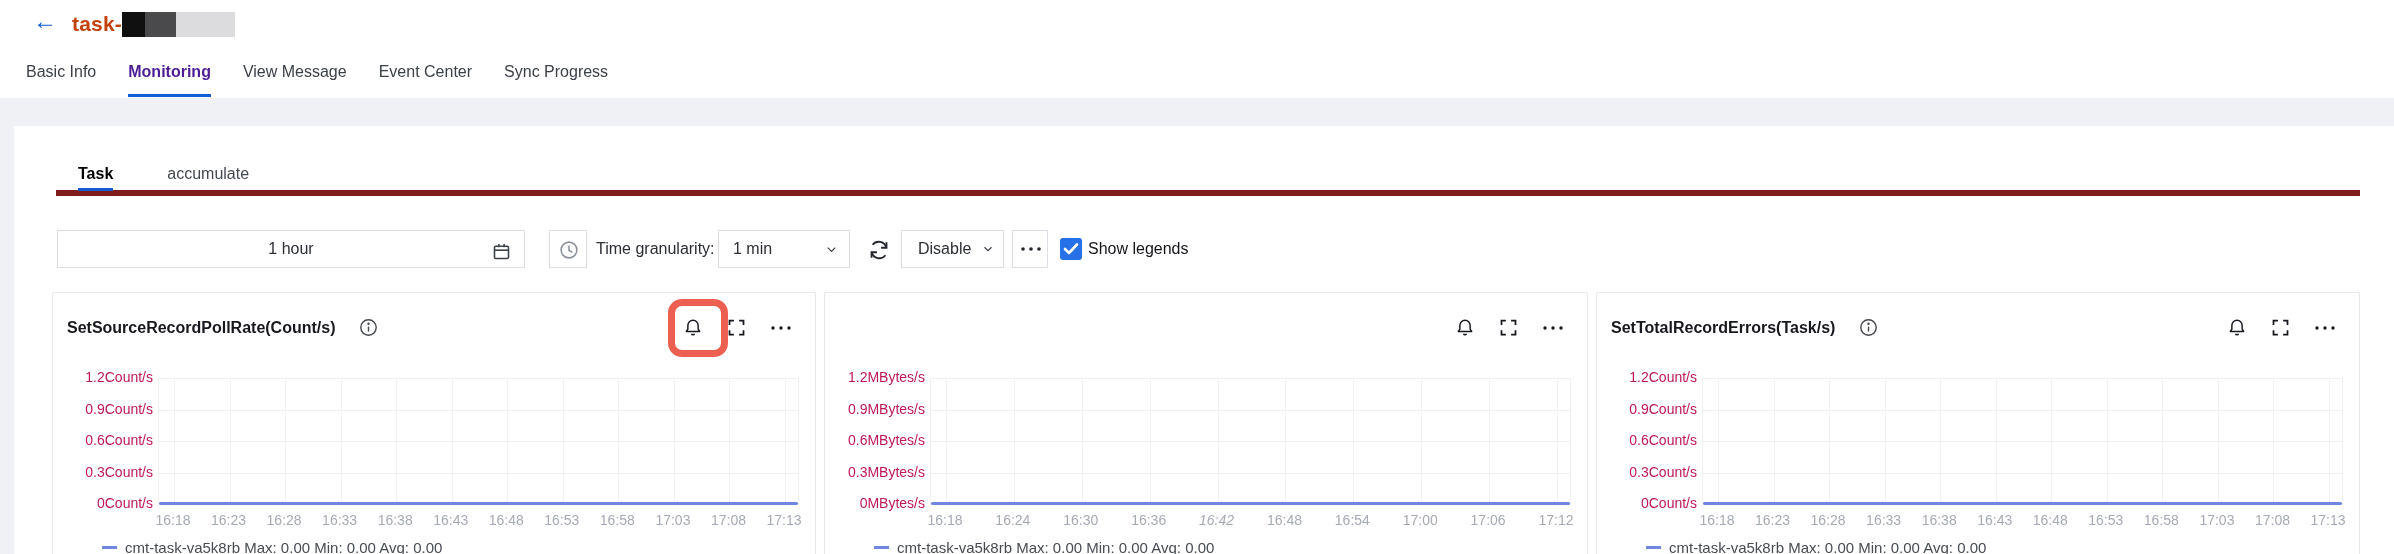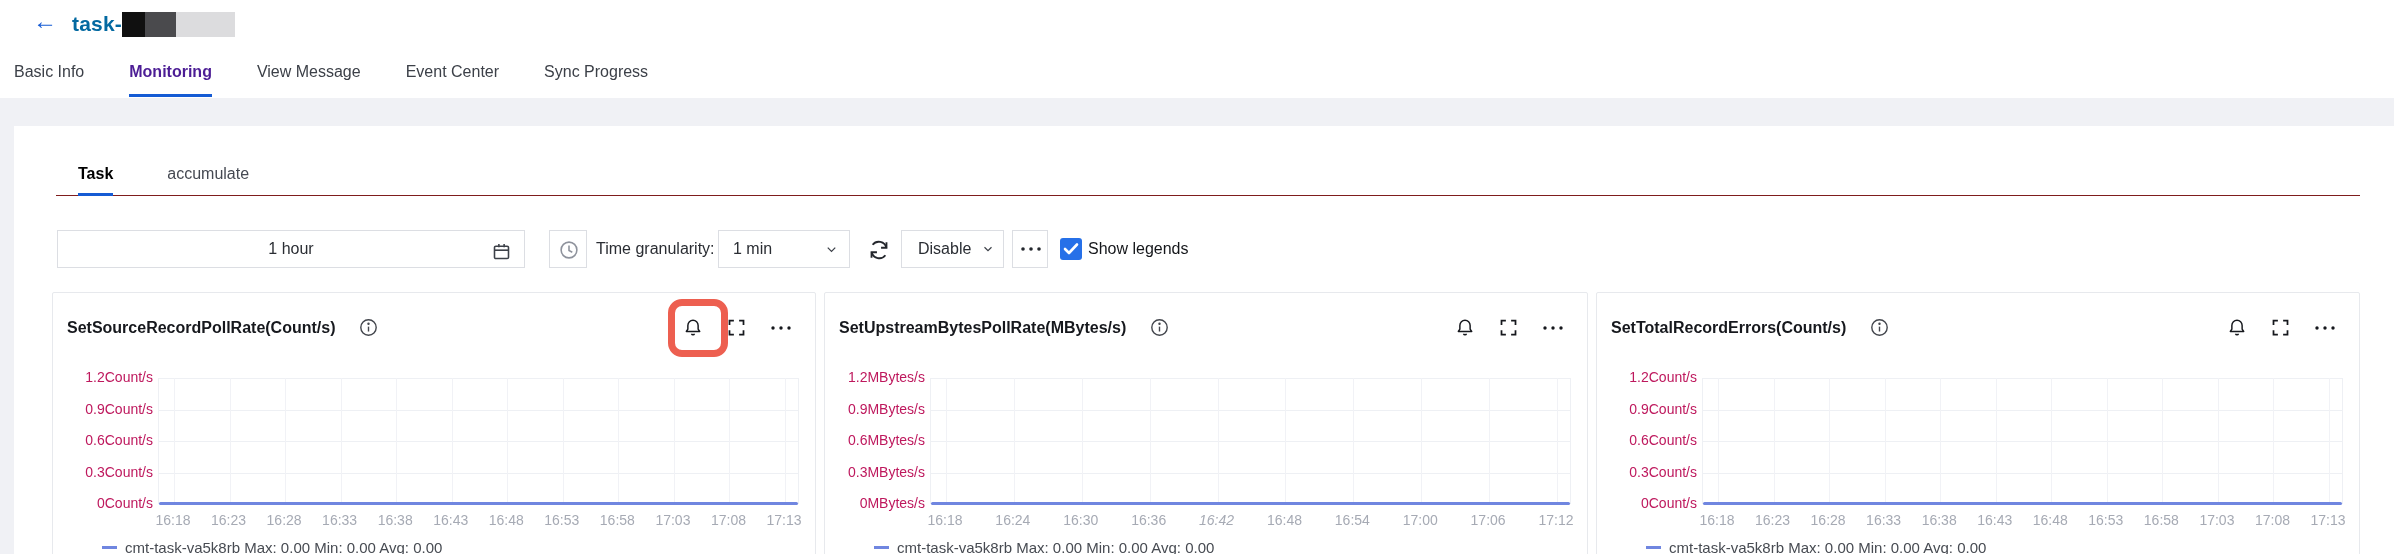--- a/index.html
+++ b/index.html
@@ -8,32 +8,32 @@
     font-family:"Liberation Sans", sans-serif;
     background:#f0f1f5;
     position:relative;
     color:#1a1a1a;
   }
   
   .topbar { position:absolute; left:0; top:0; width:2394px; height:98px; background:#fff; }
   .back-btn { position:absolute; left:28px; top:6px; width:34px; height:30px;
     color:var(--accent-blue,#155bd4); font-size:24px; line-height:30px; text-align:center; cursor:pointer; }
   .page-title { position:absolute; left:72px; top:8px; height:32px; display:flex; align-items:center; }
-  .page-title .t { font-size:21px; font-weight:700; color:#0369a1; letter-spacing:.2px; }
+  .page-title .t { font-size:21px; font-weight:700; color:#c2410c; letter-spacing:.2px; }
   .redact { display:inline-block; height:25px; }
   .redact.r1 { width:23px; background:#101010; }
   .redact.r2 { width:31px; background:#4a4a4d; }
   .redact.r3 { width:59px; background:#dcdcde; }
-  .tabs { position:absolute; left:14px; bottom:0; height:48px; display:flex; gap:45px; align-items:center;justify-content:center; }
+  .tabs { position:absolute; left:26px; bottom:0; height:48px; display:flex; gap:32px; align-items:center;justify-content:center; }
   .tab { position:relative; font-size:16px; color:#3c4048; height:48px; line-height:44px; cursor:pointer; white-space:nowrap; }
   .tab.active { color:#4c1d95; font-weight:700; }
   .tab.active::after { content:""; position:absolute; left:0; right:0; bottom:1px; height:3px; background:var(--accent-blue,#155bd4); }
   
   .panel { position:absolute; left:14px; top:126px; width:2380px; height:600px; background:#fff; }
-  .subtabs { margin:26px 34px 0 42px; height:44px; border-bottom:1px solid #7f1d1d;
+  .subtabs { margin:26px 34px 0 42px; height:44px; border-bottom:6px solid #7f1d1d;
     display:flex; gap:54px; padding-left:22px; }
   .subtab { position:relative; font-size:16px; color:#454952; line-height:44px; cursor:pointer; }
   .subtab.active { color:#000; font-weight:700; }
   .subtab.active::after { content:""; position:absolute; left:0; right:0; bottom:-1px; height:3px; background:var(--accent-blue,#155bd4); }
   
   .toolbar { position:absolute; left:0; top:104px; width:2380px; height:38px; }
   .tb-box { position:absolute; top:0; height:38px; background:#fff; border:1px solid #dcdee3; }
   .time-range { left:43px; width:468px; font-size:16px; color:#2a2d33; text-align:center; line-height:36px; cursor:pointer; }
   .time-range .cal { position:absolute; right:12px; top:8px; }
   .clock-btn { left:535px; width:38px; cursor:pointer; }
@@ -273,30 +273,20 @@
         <span class="xlab" style="left: 459.444px; top: 219px;">16:48</span>
         <span class="xlab" style="left: 527.333px; top: 219px;">16:54</span>
         <span class="xlab" style="left: 595.222px; top: 219px;">17:00</span>
         <span class="xlab" style="left: 663.111px; top: 219px;">17:06</span>
         <span class="xlab" style="left: 731px; top: 219px;">17:12</span>
         <div class="legend-row" style="left: 49px; top: 246px;">
           <span class="legend-dash"></span>
           <span class="legend-text">cmt-task-va5k8rb Max: 0.00 Min: 0.00 Avg: 0.00</span>
         </div>
       </div>
-    <div class="card-head">
-      <span class="card-title">SetUpstreamBytesPollRate(MBytes/s)</span>
-      <span class="icon-btn">
-        <svg width="21" height="21" viewBox="0 0 24 24" fill="none" stroke="#43464d" stroke-width="1.6">
-          <circle cx="12" cy="12" r="8.8"></circle>
-            <line x1="12" y1="11" x2="12" y2="16.6"></line>
-            <circle cx="12" cy="7.6" r="0.6" fill="#43464d"></circle>
-        </svg>
-      </span>
-    </div>
     <div class="card-actions">
       <span class="icon-btn">
         <svg width="22" height="22" viewBox="0 0 24 24" fill="none" stroke="#16181d" stroke-width="1.6" stroke-linejoin="round">
           <path d="M12 3.6a5.6 5.6 0 0 0-5.6 5.6v4.1L4.7 15.8h14.6l-1.7-2.5V9.2A5.6 5.6 0 0 0 12 3.6z"></path>
           <path d="M10.4 18.2a1.7 1.7 0 0 0 3.2 0"></path>
         </svg>
       </span>
       <span class="icon-btn">
         <svg width="21" height="21" viewBox="0 0 24 24" fill="none" stroke="#16181d" stroke-width="2">
           <path d="M4 9V4h5"></path>
@@ -353,21 +343,21 @@
         <span class="xlab" style="left: 564.364px; top: 219px;">16:58</span>
         <span class="xlab" style="left: 619.909px; top: 219px;">17:03</span>
         <span class="xlab" style="left: 675.455px; top: 219px;">17:08</span>
         <span class="xlab" style="left: 731px; top: 219px;">17:13</span>
         <div class="legend-row" style="left: 49px; top: 246px;">
           <span class="legend-dash"></span>
           <span class="legend-text">cmt-task-va5k8rb Max: 0.00 Min: 0.00 Avg: 0.00</span>
         </div>
       </div>
     <div class="card-head">
-      <span class="card-title">SetTotalRecordErrors(Count/s)</span>
+      <span class="card-title">SetTotalRecordErrors(Task/s)</span>
       <span class="icon-btn">
         <svg width="21" height="21" viewBox="0 0 24 24" fill="none" stroke="#43464d" stroke-width="1.6">
           <circle cx="12" cy="12" r="8.8"></circle>
             <line x1="12" y1="11" x2="12" y2="16.6"></line>
             <circle cx="12" cy="7.6" r="0.6" fill="#43464d"></circle>
         </svg>
       </span>
     </div>
     <div class="card-actions">
       <span class="icon-btn">

